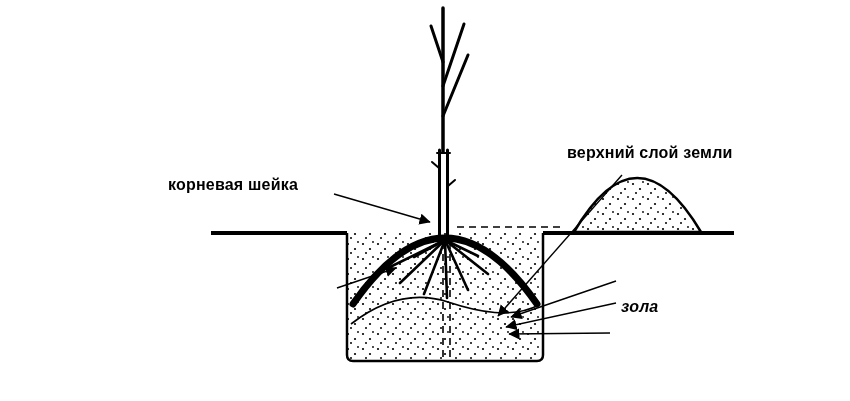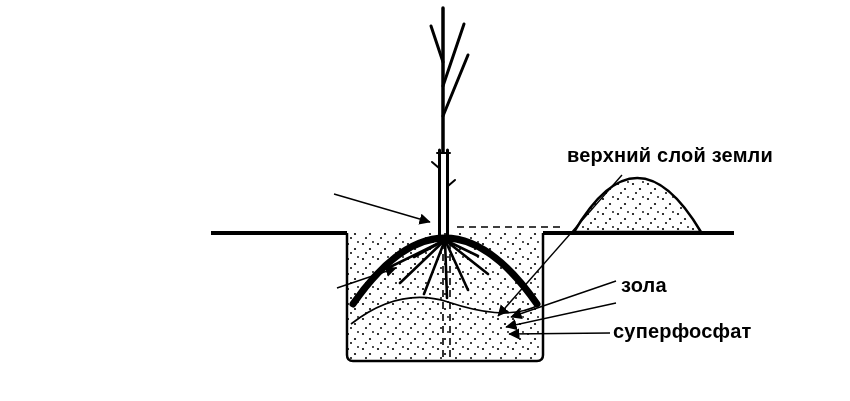--- a/index.html
+++ b/index.html
@@ -16,31 +16,31 @@
     font-family: "Liberation Sans", sans-serif;
   }
   .stage svg {
     position: absolute;
     inset: 0;
     display: block;
   }
   .lbl {
     position: absolute;
     font-weight: 700;
-    font-size: 20px;
+    font-size: 16px;
     line-height: 1.1;
     color: #000000;
     white-space: nowrap;
     letter-spacing: 0.2px;
   }
   .lbl-root-collar     { left: 168px; top: 176px; }
   .lbl-top-soil        { left: 567px; top: 144px; }
   .lbl-fresh-soil      { left: 5px;   top: 279px; }
   .lbl-humus           { left: 621px; top: 263px; }
-  .lbl-ash             { left: 621px; top: 274px; }
+  .lbl-ash             { left: 621px; top: 298px; font-style: italic; }
   .lbl-superphosphate  { left: 613px; top: 320px; }
 </style>
 </head>
 <body>
 
 <div class="stage">
 
   <svg width="850" height="401" viewBox="0 0 850 401">
     <defs>
       <pattern id="stipple" width="15" height="15" patternUnits="userSpaceOnUse">
@@ -98,22 +98,22 @@
     <g stroke="#000" stroke-width="1.4" fill="none">
       <path d="M334,194 L430,222" marker-end="url(#arw)"></path>
       <path d="M622,175 L498,316" marker-end="url(#arw)"></path>
       <path d="M337,288 L396,268" marker-end="url(#arw)"></path>
       <path d="M616,281 L511,317" marker-end="url(#arw)"></path>
       <path d="M616,303 L506,327" marker-end="url(#arw)"></path>
       <path d="M610,333 L509,334" marker-end="url(#arw)"></path>
     </g>
   </svg>
 
+  <span class="lbl lbl-root-collar">корневая шейка</span>
 
   <span class="lbl lbl-top-soil">верхний слой земли</span>
 
 
 
   <span class="lbl lbl-ash">зола</span>
 
-  <span class="lbl lbl-superphosphate">суперфосфат</span>
 
 </div>
 
 </body></html>

